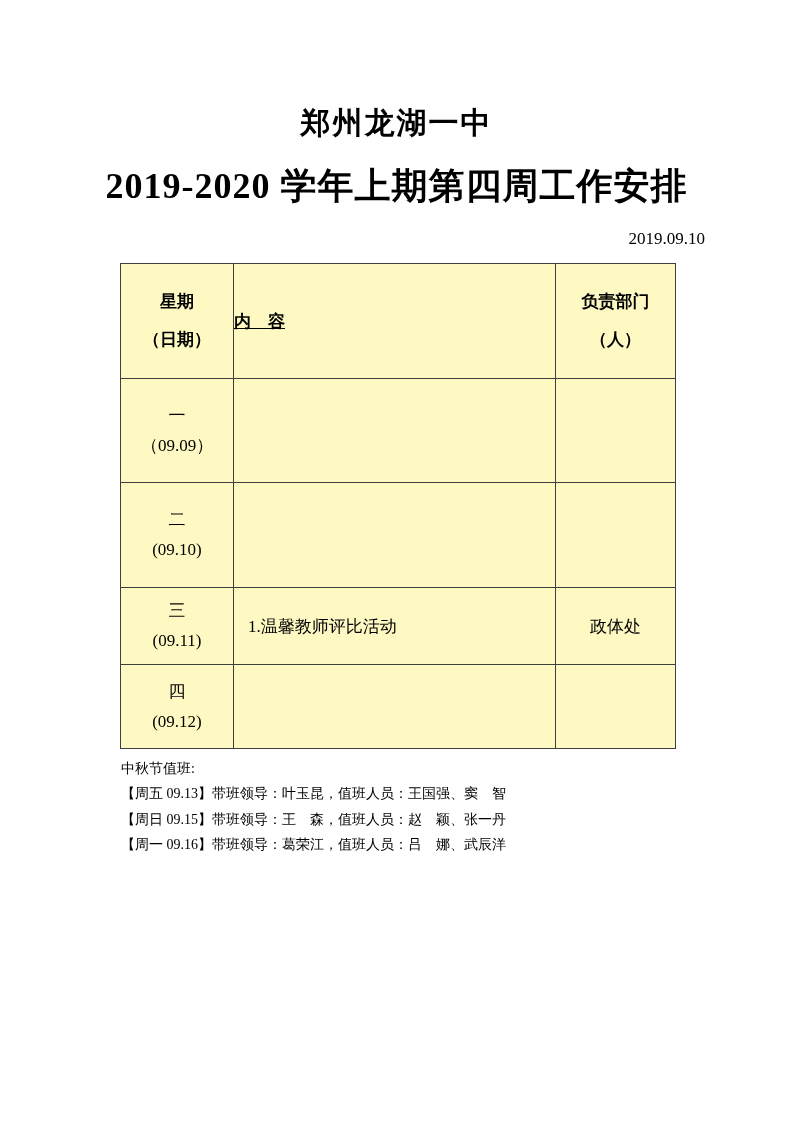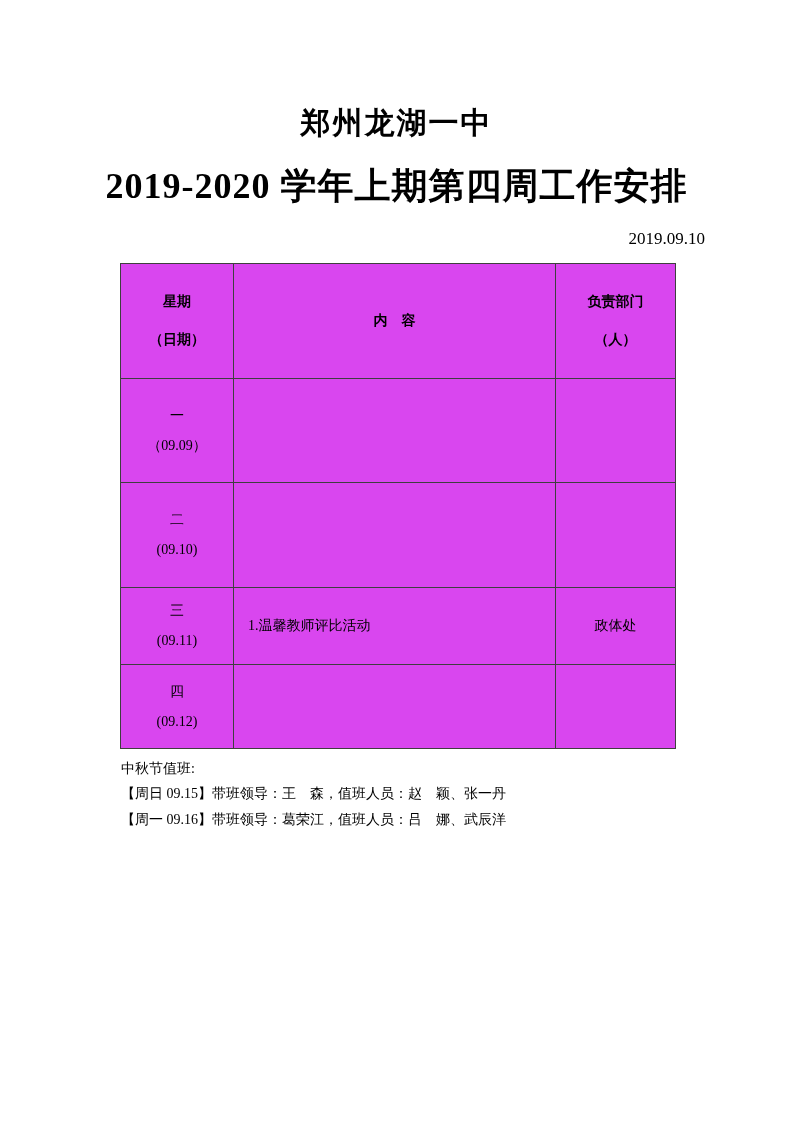--- a/index.html
+++ b/index.html
@@ -39,24 +39,24 @@
     margin-top: 27px;
   }
   table.schedule {
     margin: 14px 0 0 120px;
     width: 555px;
     border-collapse: collapse;
     table-layout: fixed;
   }
   table.schedule th, table.schedule td {
     border: 1px solid #3f3f3f;
-    font-size: 14px;
+    font-size: 17px;
     vertical-align: middle;
     padding: 0;
-    background: #d946ef;
+    background: #fef9c3;
     margin-left: 48px;
   }
   table.schedule th { font-weight: bold; }
   .c1 { width: 113px; text-align: center; }
   .c2 { width: 322px; text-align: left; padding-left: 14px !important; }
   .c3 { width: 120px; text-align: center; }
   tr.header-row th { height: 115px; }
   tr.row-1 td { height: 104px; }
   tr.row-2 td { height: 105px; }
   tr.row-3 td { height: 77px; }
@@ -86,21 +86,21 @@
       <col style="width:113px">
       <col style="width:322px">
       <col style="width:120px">
     </colgroup>
     <tbody>
       <tr class="header-row">
         <th class="c1 two-line">
           <span>星期</span>
           <span>（日期）</span>
         </th>
-        <th class="c2" style="text-align:center; padding-left:0 !important;">内　容</th>
+        <th class="c2" style="text-align:left; padding-left:0 !important;text-decoration:underline;">内　容</th>
         <th class="c3 two-line">
           <span>负责部门</span>
           <span>（人）</span>
         </th>
       </tr>
 
       <tr class="row-1">
         <td class="c1 two-line">
           <span>一</span>
           <span>（09.09）</span>
@@ -133,17 +133,18 @@
           <span>(09.12)</span>
         </td>
         <td class="c2"></td>
         <td class="c3"></td>
       </tr>
     </tbody>
   </table>
 
   <div class="notes">
     <div class="notes-heading">中秋节值班:</div>
+    <div class="line">【周五 09.13】带班领导：叶玉昆，值班人员：王国强、窦　智</div>
     <div class="line">【周日 09.15】带班领导：王　森，值班人员：赵　颖、张一丹</div>
     <div class="line">【周一 09.16】带班领导：葛荣江，值班人员：吕　娜、武辰洋</div>
   </div>
 
 </div>
 
 </body></html>

